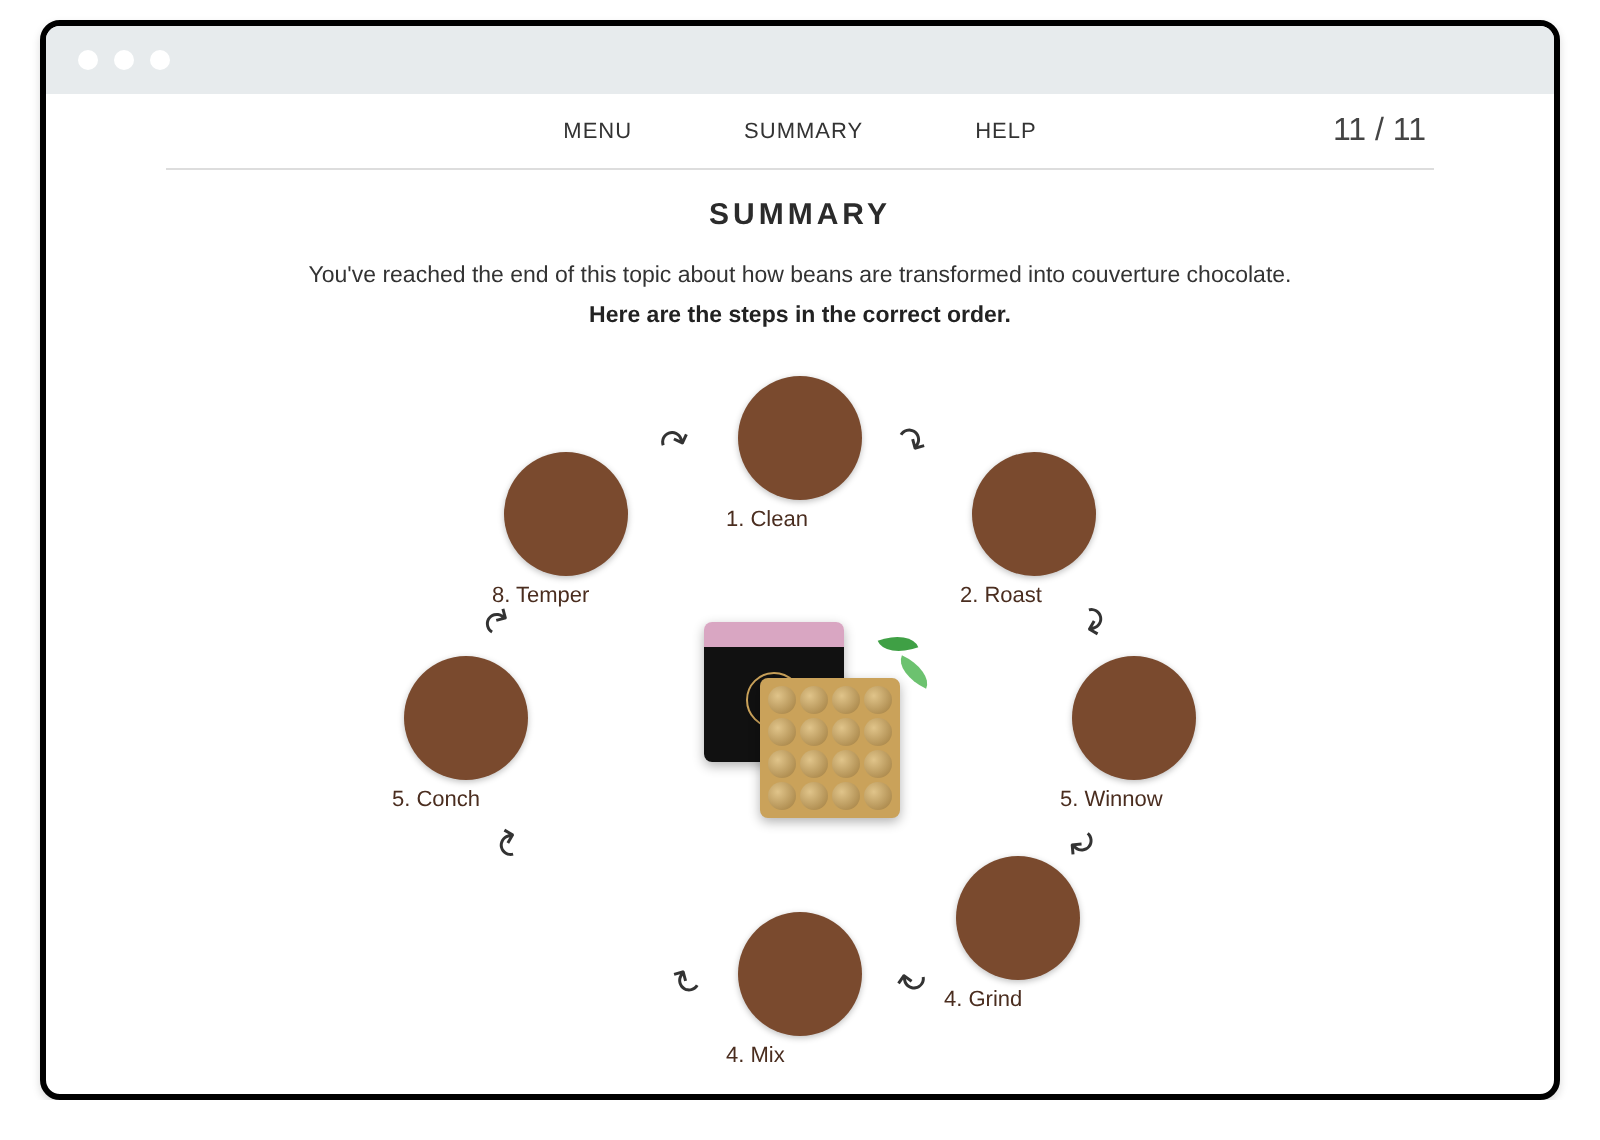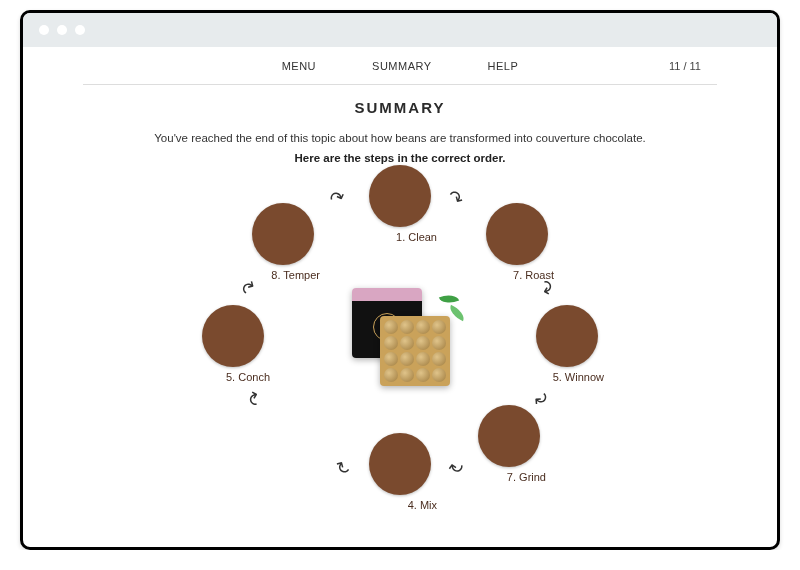--- a/index.html
+++ b/index.html
@@ -46,22 +46,22 @@
     gap: 56px;
   }
   .nav-link {
     font-size: 11px;
     letter-spacing: 0.5px;
     color: #333;
     cursor: pointer;
   }
   .page-counter {
     position: absolute;
-    right: 16px;
-    font-size: 11px;
+    right: 4px;
+    font-size: 16px;
     color: #444;
   }
   .content {
     padding: 14px 45px 10px;
     text-align: center;
   }
   .title {
     font-size: 15px;
     font-weight: 700;
     letter-spacing: 2px;
@@ -70,32 +70,32 @@
   }
   .intro {
     font-size: 11.5px;
     color: #333;
     margin-bottom: 8px;
   }
   .sub {
     font-size: 11.5px;
     font-weight: 700;
     color: #222;
-    margin-bottom: 1px;
+    margin-bottom: 24px;
   }
   .diagram {
     position: relative;
     width: 460px;
     height: 340px;
     margin: 0 auto;
   }
   .step {
     position: absolute;
     width: 74px;
-    text-align: right;
+    text-align: left;
   }
   .step .circle {
     width: 62px; height: 62px;
     border-radius: 50%;
     margin: 0 auto 4px;
     background: #7a4a2e;
     background-size: cover;
     background-position: center;
     box-shadow: 0 1px 3px rgba(0,0,0,0.25);
   }
@@ -218,31 +218,31 @@
         <div class="leaf leaf2"></div>
       </div>
 
       <div class="step" style="left:193px; top:0px;">
         <div class="circle c1"></div>
         <div class="label">1. Clean</div>
       </div>
 
       <div class="step" style="left:310px; top:38px;">
         <div class="circle c2"></div>
-        <div class="label">7. Roast</div>
+        <div class="label">2. Roast</div>
       </div>
 
       <div class="step" style="left:360px; top:140px;">
         <div class="circle c3"></div>
         <div class="label">5. Winnow</div>
       </div>
 
       <div class="step" style="left:302px; top:240px;">
         <div class="circle c4"></div>
-        <div class="label">7. Grind</div>
+        <div class="label">4. Grind</div>
       </div>
 
       <div class="step" style="left:193px; top:268px;">
         <div class="circle c5"></div>
         <div class="label">4. Mix</div>
       </div>
 
 
       <div class="step" style="left:26px; top:140px;">
         <div class="circle c7"></div>

